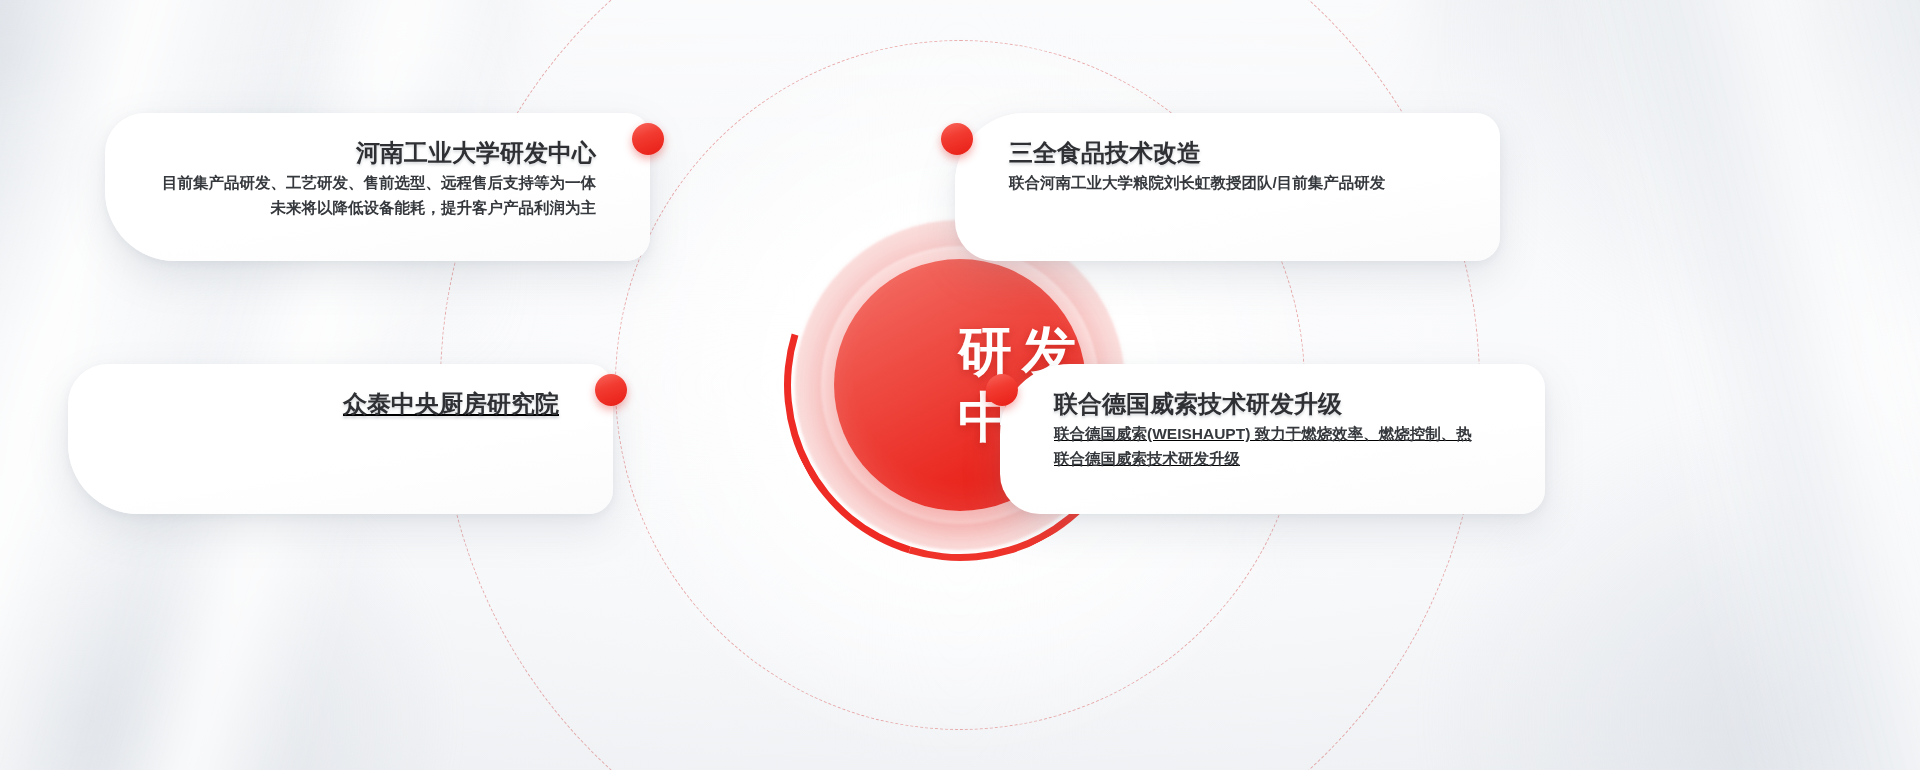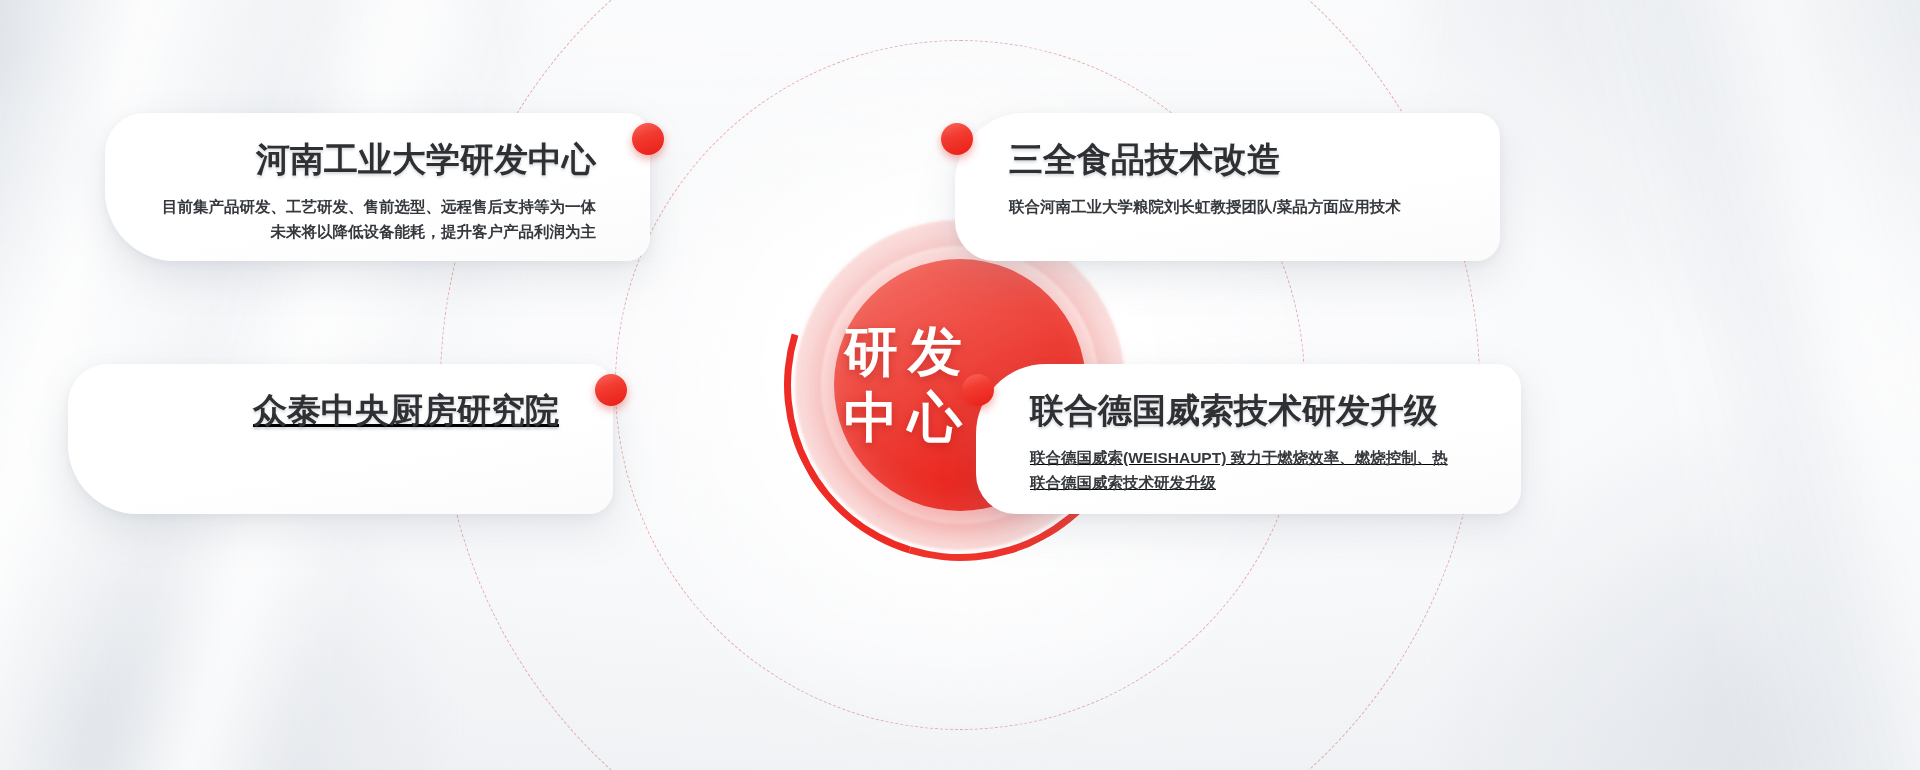--- a/index.html
+++ b/index.html
@@ -109,45 +109,45 @@
     width:352px; height:352px; border-radius:50%;
     border:7px solid transparent;
     border-left-color:#ee2b24;
     border-bottom-color:#ef342c;
   }
   .hub-core {
     position:absolute; left:50%; top:50%; transform:translate(-50%,-50%);
     width:252px; height:252px; border-radius:50%;
     background:linear-gradient(152deg, #f4746b 0%, #ef5148 32%, #ea2a22 72%, #e4160f 100%);
     box-shadow:0 14px 34px rgba(226,40,33,.28), inset 0 -10px 26px rgba(255,255,255,.10);
-    display:flex; flex-direction:column; align-items:flex-start; justify-content:center;
+    display:flex; flex-direction:column; align-items:flex-end; justify-content:center;
   }
   .hub-core span {
     display:block; color:#fff; font-weight:bold;
     font-size:54px; letter-spacing:10px; line-height:1.22;
     text-shadow:0 3px 8px rgba(150,12,8,.35);
     text-indent:10px;
   }
 
   
   .card {
     position:absolute;
     background:linear-gradient(170deg,#ffffff 0%,#ffffff 58%,#fbfbfc 100%);
     box-shadow:0 16px 40px rgba(120,130,145,.16), 0 3px 10px rgba(120,130,145,.10);
   }
   .card .title {
-    font-size:34px; font-weight:bold; color:#2e3033;
+    font-size:24px; font-weight:bold; color:#2e3033;
     text-shadow:0 2px 3px rgba(160,166,174,.45);
     line-height:1.2; white-space:nowrap;
   }
   .card .line {
     font-size:15.5px; font-weight:bold; color:#35383c;
     line-height:1.62; white-space:nowrap;
   }
-  .card .body { margin-top:14px; }
+  .card .body { margin-top:2px; }
 
   .dot {
     position:absolute; width:32px; height:32px; border-radius:50%;
     background:linear-gradient(160deg,#f9675d 0%,#f23b31 40%,#e81d15 100%);
     box-shadow:0 4px 9px rgba(226,40,33,.38);
   }
 
   
   #card-1 {
     left:105px; top:113px; width:545px; height:148px;
@@ -167,21 +167,21 @@
   
   #card-3 {
     left:68px; top:364px; width:545px; height:150px;
     border-radius:40px 24px 24px 70px;
     text-align:right; padding:26px 54px 22px 30px;text-decoration:underline;
   }
   #card-3 .dot { right:-14px; top:10px; }
 
   
   #card-4 {
-    left:976px; top:364px; width:545px; height:150px;
+    left:1000px; top:364px; width:545px; height:150px;
     border-radius:70px 24px 24px 40px;
     text-align:left; padding:26px 30px 38px 54px;
   }
   #card-4 .dot { left:-14px; top:10px; }
 
   #card-4 .line { white-space:normal; }
   #card-4 .body { width:450px;text-decoration:underline; }
 </style>
 </head>
 <body>
@@ -220,21 +220,21 @@
     <div class="body">
       <div class="line">目前集产品研发、工艺研发、售前选型、远程售后支持等为一体</div>
       <div class="line">未来将以降低设备能耗，提升客户产品利润为主</div>
     </div>
   </div>
 
   <div class="card" id="card-2">
     <div class="dot"></div>
     <div class="title">三全食品技术改造</div>
     <div class="body">
-      <div class="line">联合河南工业大学粮院刘长虹教授团队/菜品方面应用技术</div>
+      <div class="line">联合河南工业大学粮院刘长虹教授团队/目前集产品研发</div>
     </div>
   </div>
 
   <div class="card" id="card-3">
     <div class="dot"></div>
     <div class="title">众泰中央厨房研究院</div>
   </div>
 
   <div class="card" id="card-4">
     <div class="dot"></div>

